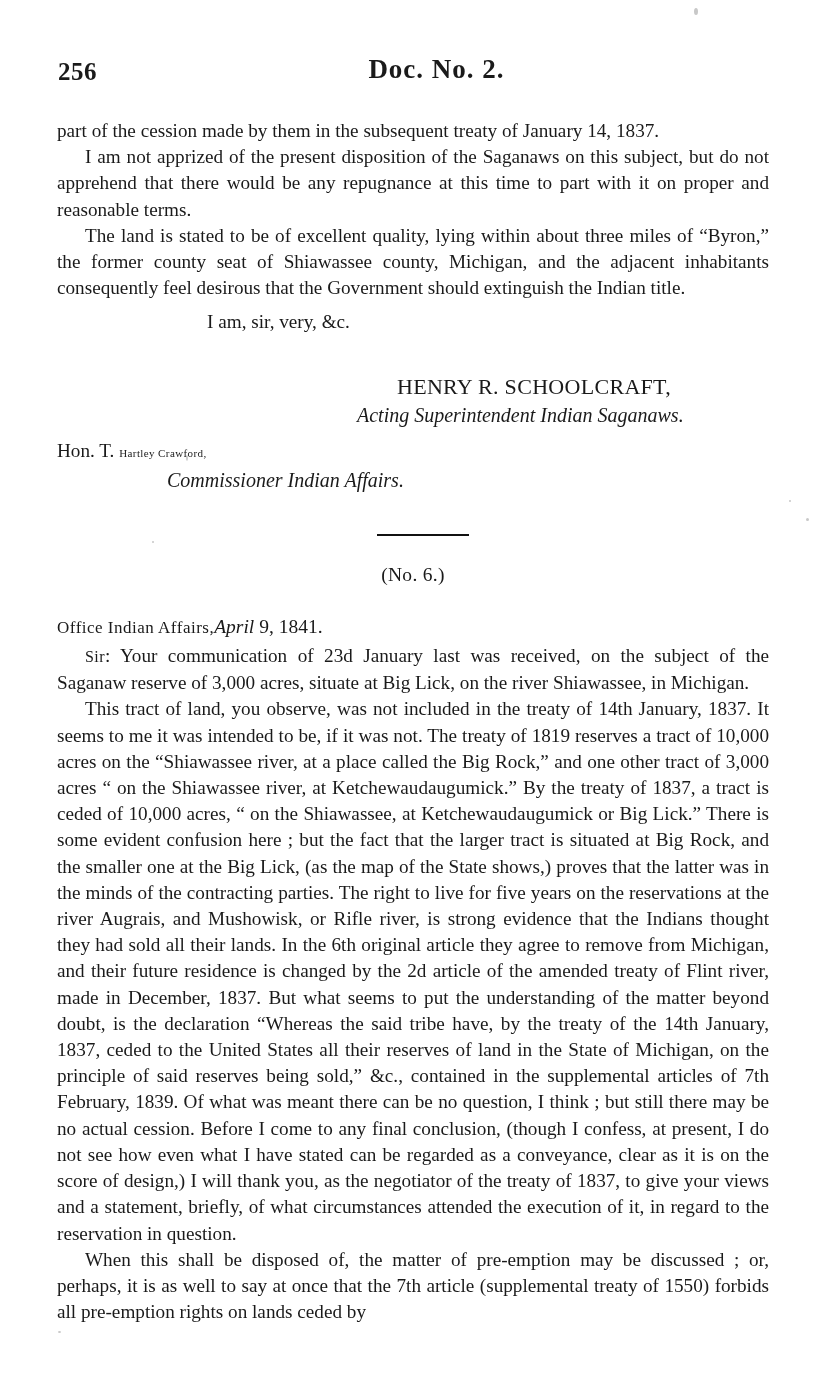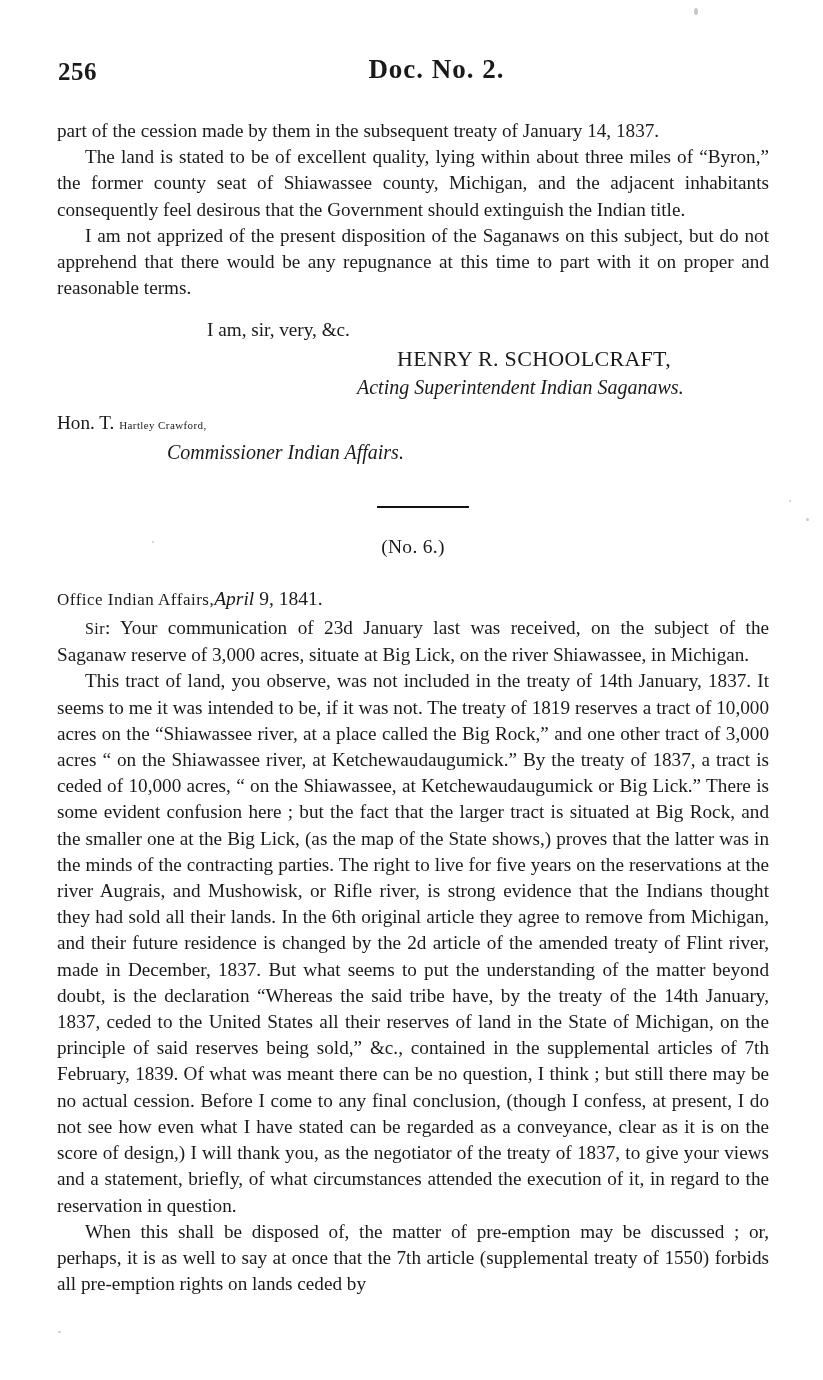--- a/index.html
+++ b/index.html
@@ -65,31 +65,32 @@
     -webkit-hyphens: none;
     hyphens: none;
   }
   p.ind {
     text-indent: 28px;
   }
   p.noind {
     text-indent: 0;
   }
   .signoff-line {
-    margin-top: 16px;
+    margin-top: 8px;
     text-indent: 150px;
     font-size: 19.2px;
     line-height: 26.2px;
   }
   .signature {
     text-indent: 0;
     padding-left: 340px;
     font-size: 22px;
     line-height: 30px;
     letter-spacing: 0.3px;
+    margin-top: 36px;
   }
   .signature-title {
     text-indent: 0;
     padding-left: 300px;
     font-family: "Liberation Serif", serif;
     font-style: italic;
     font-size: 20px;
     line-height: 27px;
     text-align: left;
   }
@@ -152,22 +153,22 @@
 <div class="page">
 
   <div class="head-row">
     <div class="folio">256</div>
     <div class="doc-title">Doc. No. 2.</div>
   </div>
 
   <div class="body-col">
 
     <p class="noind">part of the cession made by them in the subsequent treaty of January 14, 1837.</p>
+    <p class="ind">I am not apprized of the present disposition of the Saganaws on this subject, but do not apprehend that there would be any repugnance at this time to part with it on proper and reasonable terms.</p>
     <p class="ind">The land is stated to be of excellent quality, lying within about three miles of “Byron,” the former county seat of Shiawassee county, Michigan, and the adjacent inhabitants consequently feel desirous that the Government should extinguish the Indian title.</p>
-    <p class="ind">I am not apprized of the present disposition of the Saganaws on this subject, but do not apprehend that there would be any repugnance at this time to part with it on proper and reasonable terms.</p>
 
     <p class="signoff-line">I am, sir, very, &amp;c.</p>
     <p class="signature">HENRY R. SCHOOLCRAFT,</p>
     <p class="signature-title">Acting Superintendent Indian Saganaws.</p>
 
     <p class="addressee"><span>Hon. T. </span><span class="sc">Hartley Crawford,</span></p>
     <p class="addressee-title">Commissioner Indian Affairs.</p>
 
     <div class="rule"></div>
 

